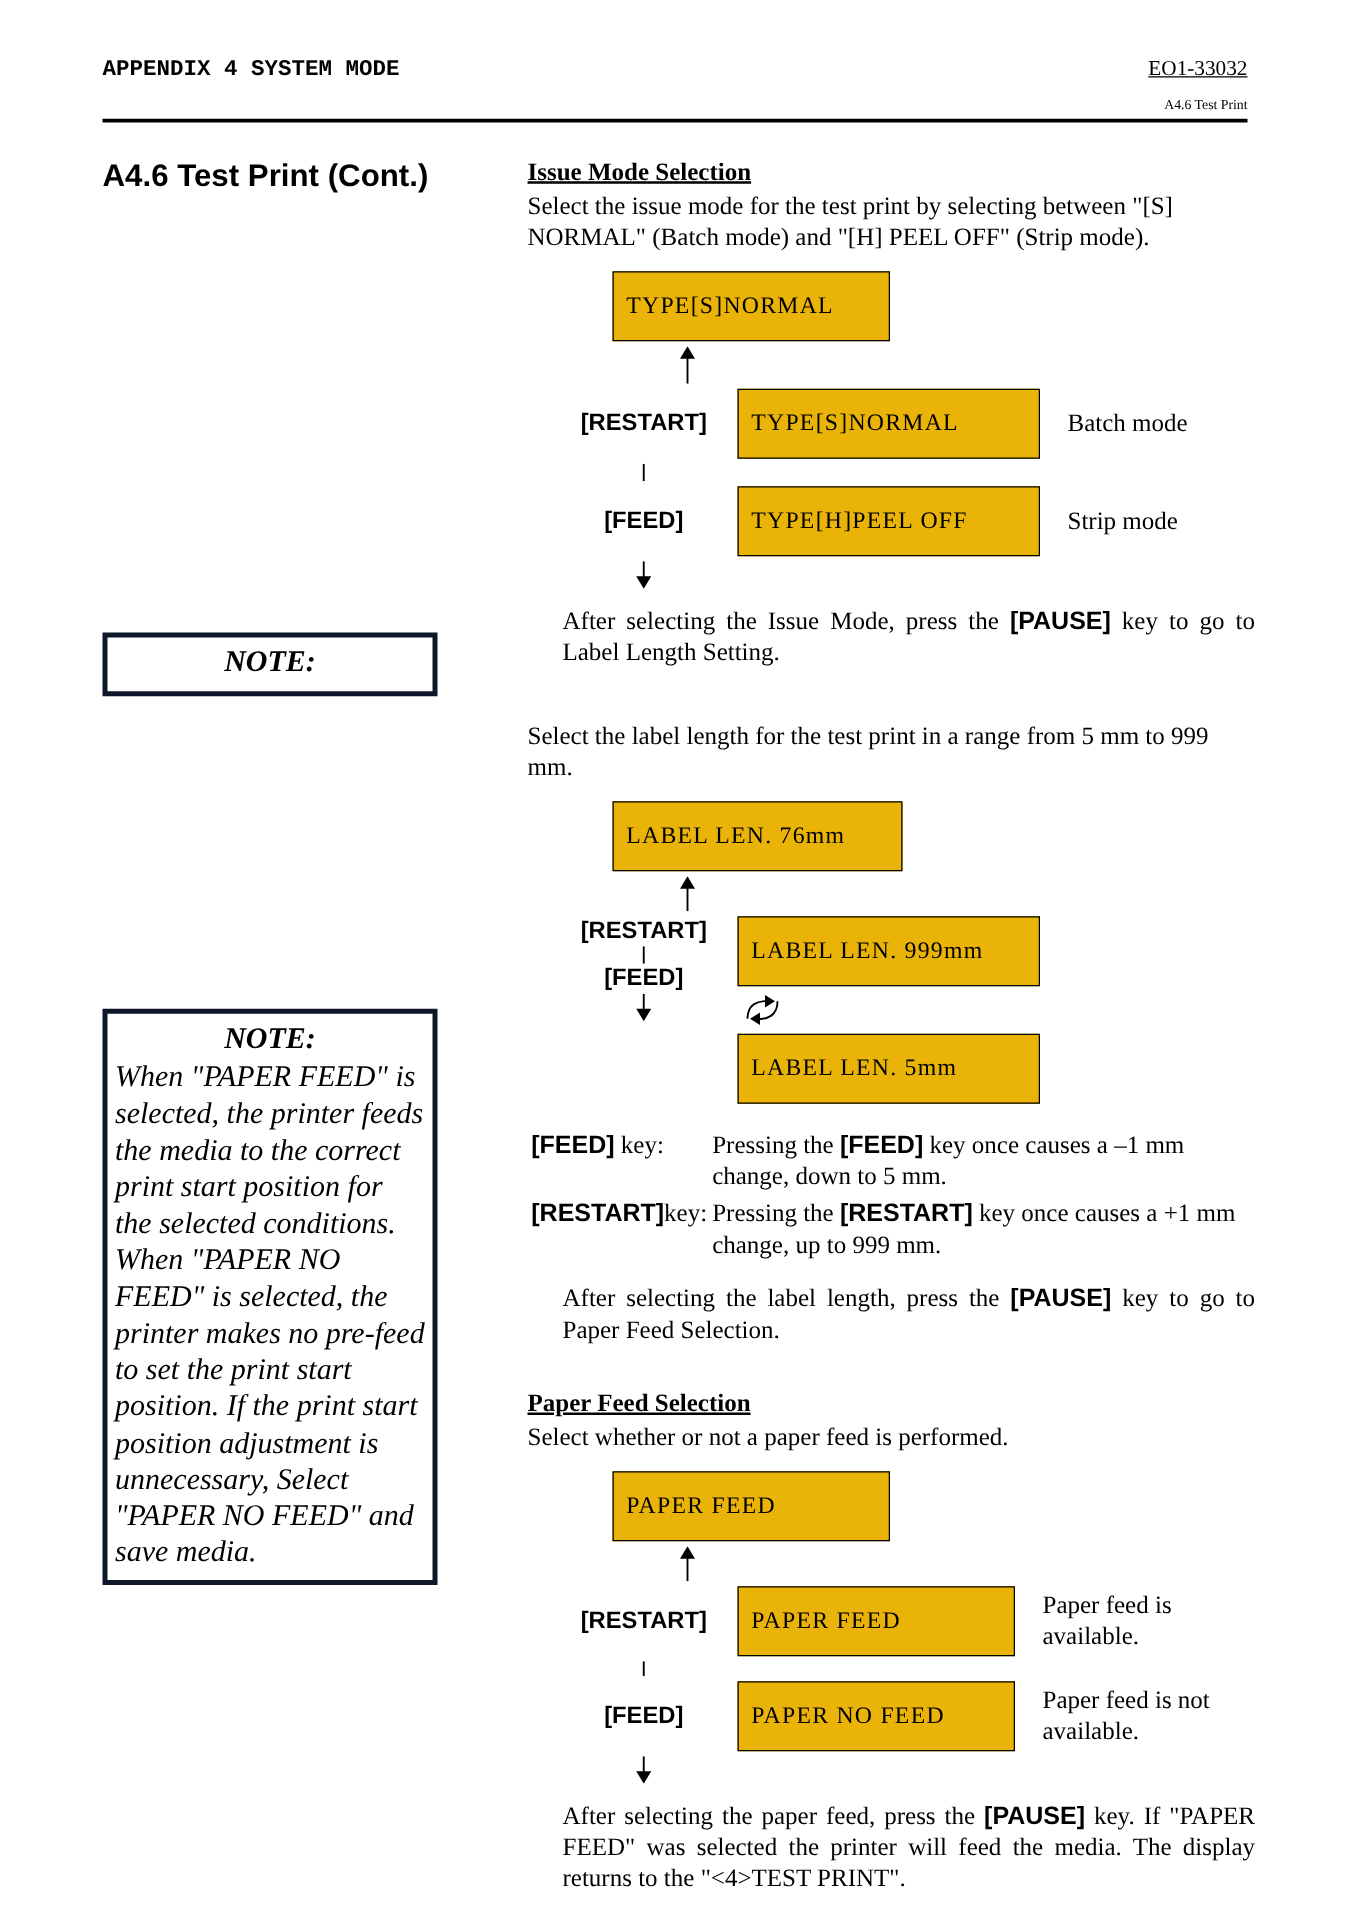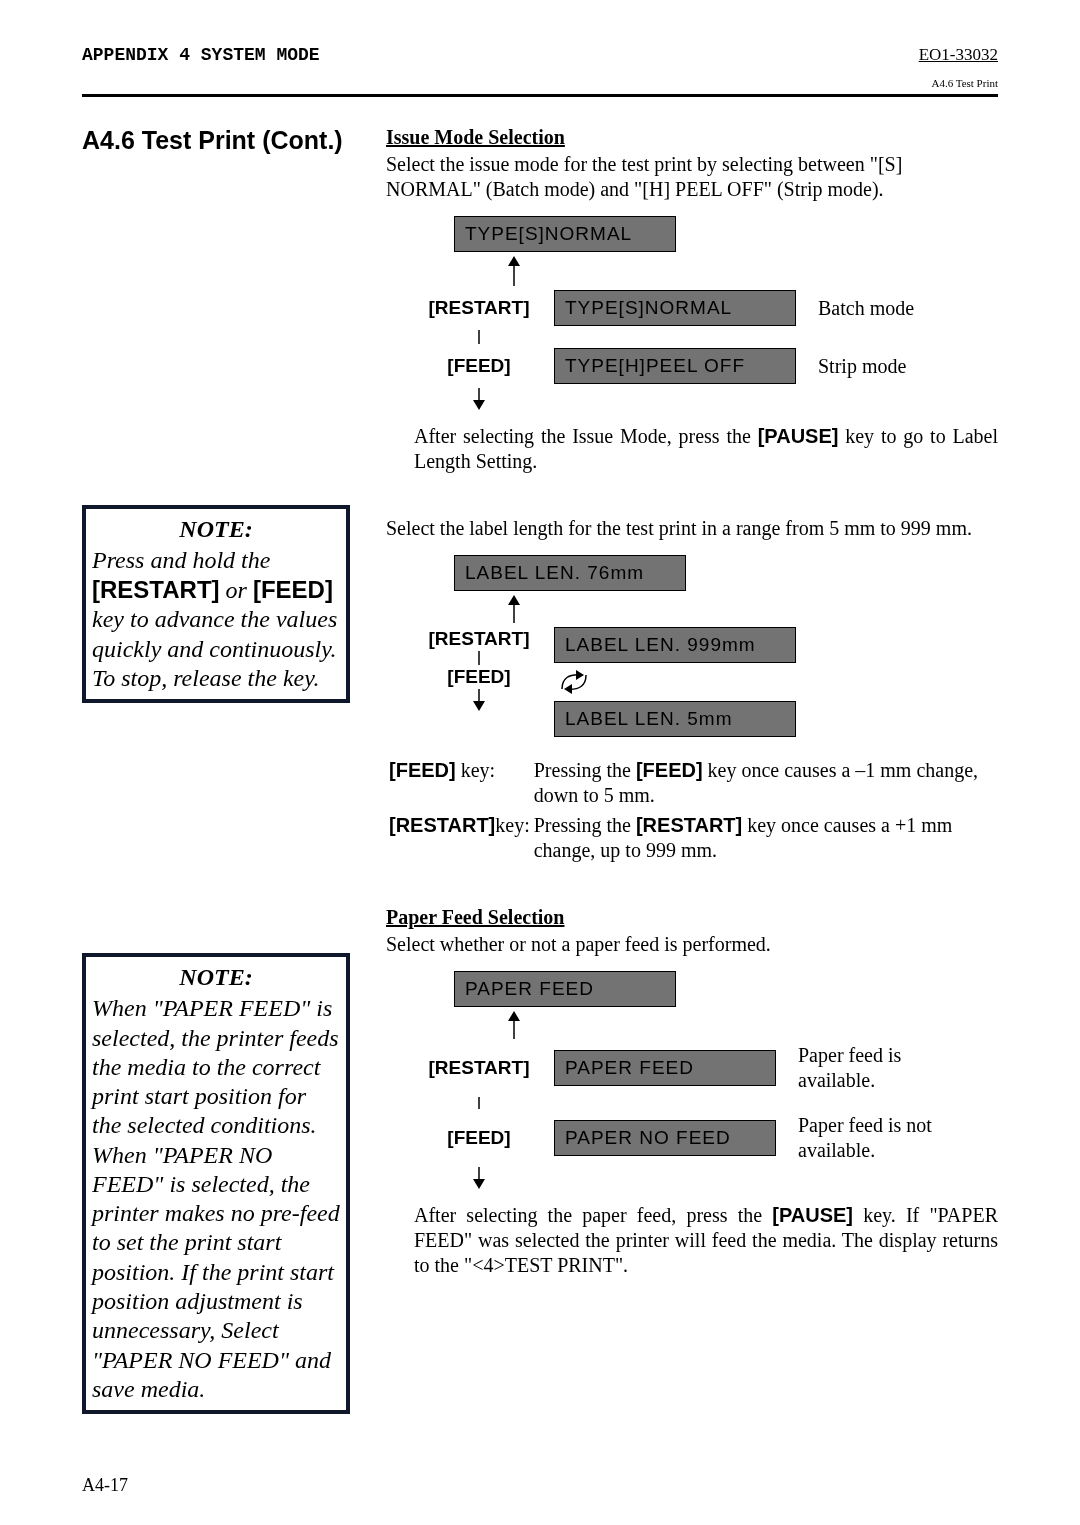--- a/index.html
+++ b/index.html
@@ -41,20 +41,21 @@
   .main-cols {
     display: flex;
     gap: 36px;
   }
   .col-left {
     width: 268px;
     flex-shrink: 0;
   }
   .col-right {
     flex: 1;
+    margin-left: 36px;
   }
   .section-title {
     font-family: Arial, Helvetica, sans-serif;
     font-weight: bold;
     font-size: 25px;
     margin-bottom: 18px;
   }
   .heading-u {
     font-weight: bold;
     text-decoration: underline;
@@ -82,25 +83,25 @@
   }
   .diagram {
     margin: 14px 0 14px 28px;
     font-family: "Courier New", monospace;
     font-size: 19px;
   }
   .lcd-box {
     border: 1.5px solid #000;
     display: inline-flex;
     align-items: center;
-    padding: 4px 10px;
+    padding: 14px 10px;
     height: 26px;
     letter-spacing: 1px;
-    font-family: Liberation Sans, sans-serif;
-    background: #737373;
+    font-family: Liberation Serif, serif;
+    background: #eab308;
   }
   .diag-row {
     display: flex;
     align-items: center;
     margin: 4px 0;
   }
   .btn-col {
     width: 130px;
     text-align: center;
     font-family: Arial, Helvetica, sans-serif;
@@ -140,23 +141,20 @@
 
 <div class="main-cols">
 
   <div class="col-left">
     <div class="section-title">A4.6  Test Print  (Cont.)</div>
 
     <div style="height:330px"></div>
 
     <div class="note-box">
       <div class="note-title">NOTE:</div>
-      <div class="note-text">
-        <span>Press and hold the </span><span class="bold-sans">[RESTART]</span><span> or </span><span class="bold-sans">[FEED]</span><span> key to advance the values quickly and continuously.  To stop, release the key.</span>
-      </div>
     </div>
 
     <div style="height:250px"></div>
 
     <div class="note-box">
       <div class="note-title">NOTE:</div>
       <div class="note-text" style="white-space:pre-line">When "PAPER FEED" is selected, the printer feeds the media to the correct print start position for the selected conditions.
 When "PAPER NO FEED" is selected, the printer makes no pre-feed to set the print start position.  If the print start position adjustment is unnecessary, Select "PAPER NO FEED" and save media.</div>
     </div>
   </div>
@@ -244,20 +242,23 @@
         <td style="width:138px"><span class="key-label">[FEED]</span><span> key:</span></td>
         <td><span>Pressing the </span><span class="key-label">[FEED]</span><span> key once causes a –1 mm change, down to 5 mm.</span></td>
       </tr>
       <tr>
         <td><span class="key-label">[RESTART]</span><span>key:</span></td>
         <td><span>Pressing the </span><span class="key-label">[RESTART]</span><span> key once causes a +1 mm change, up to 999 mm.</span></td>
       </tr>
     </tbody>
       </table>
 
+    <p class="just" style="margin-left:28px;margin-top:14px">
+      <span>After selecting the label length, press the </span><span class="bold-sans">[PAUSE]</span><span> key to go to Paper Feed Selection.</span>
+    </p>
 
     <div style="height:32px"></div>
 
     <div class="heading-u">Paper Feed Selection</div>
     <p>Select whether or not a paper feed is performed.</p>
 
     <div class="diagram">
       <div class="diag-row">
         <span style="width:40px"></span>
         <span class="lcd-box" style="width:200px">PAPER FEED</span>

